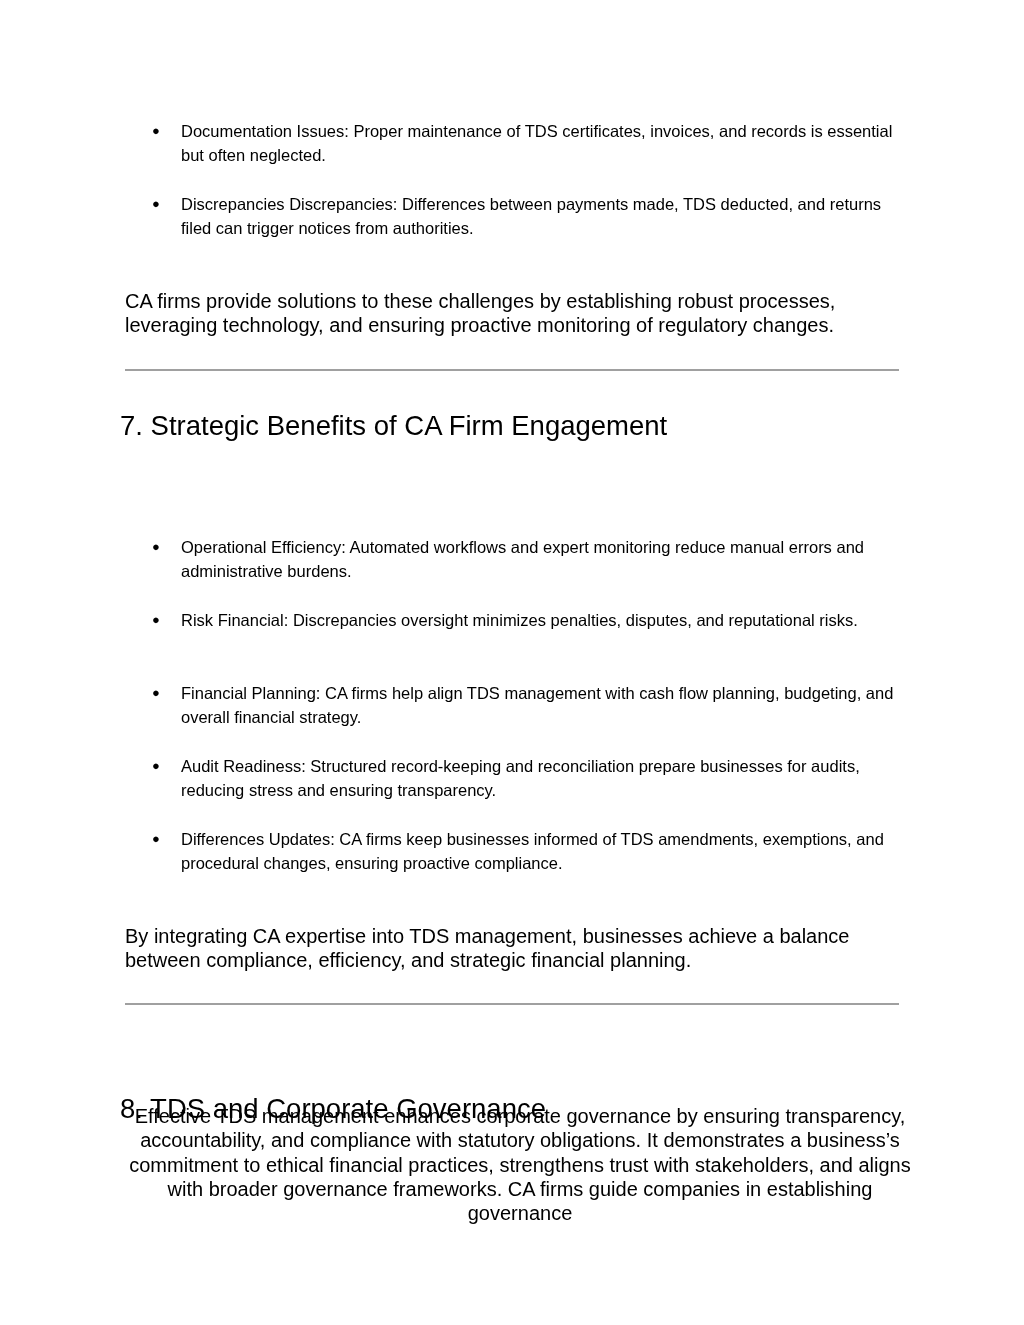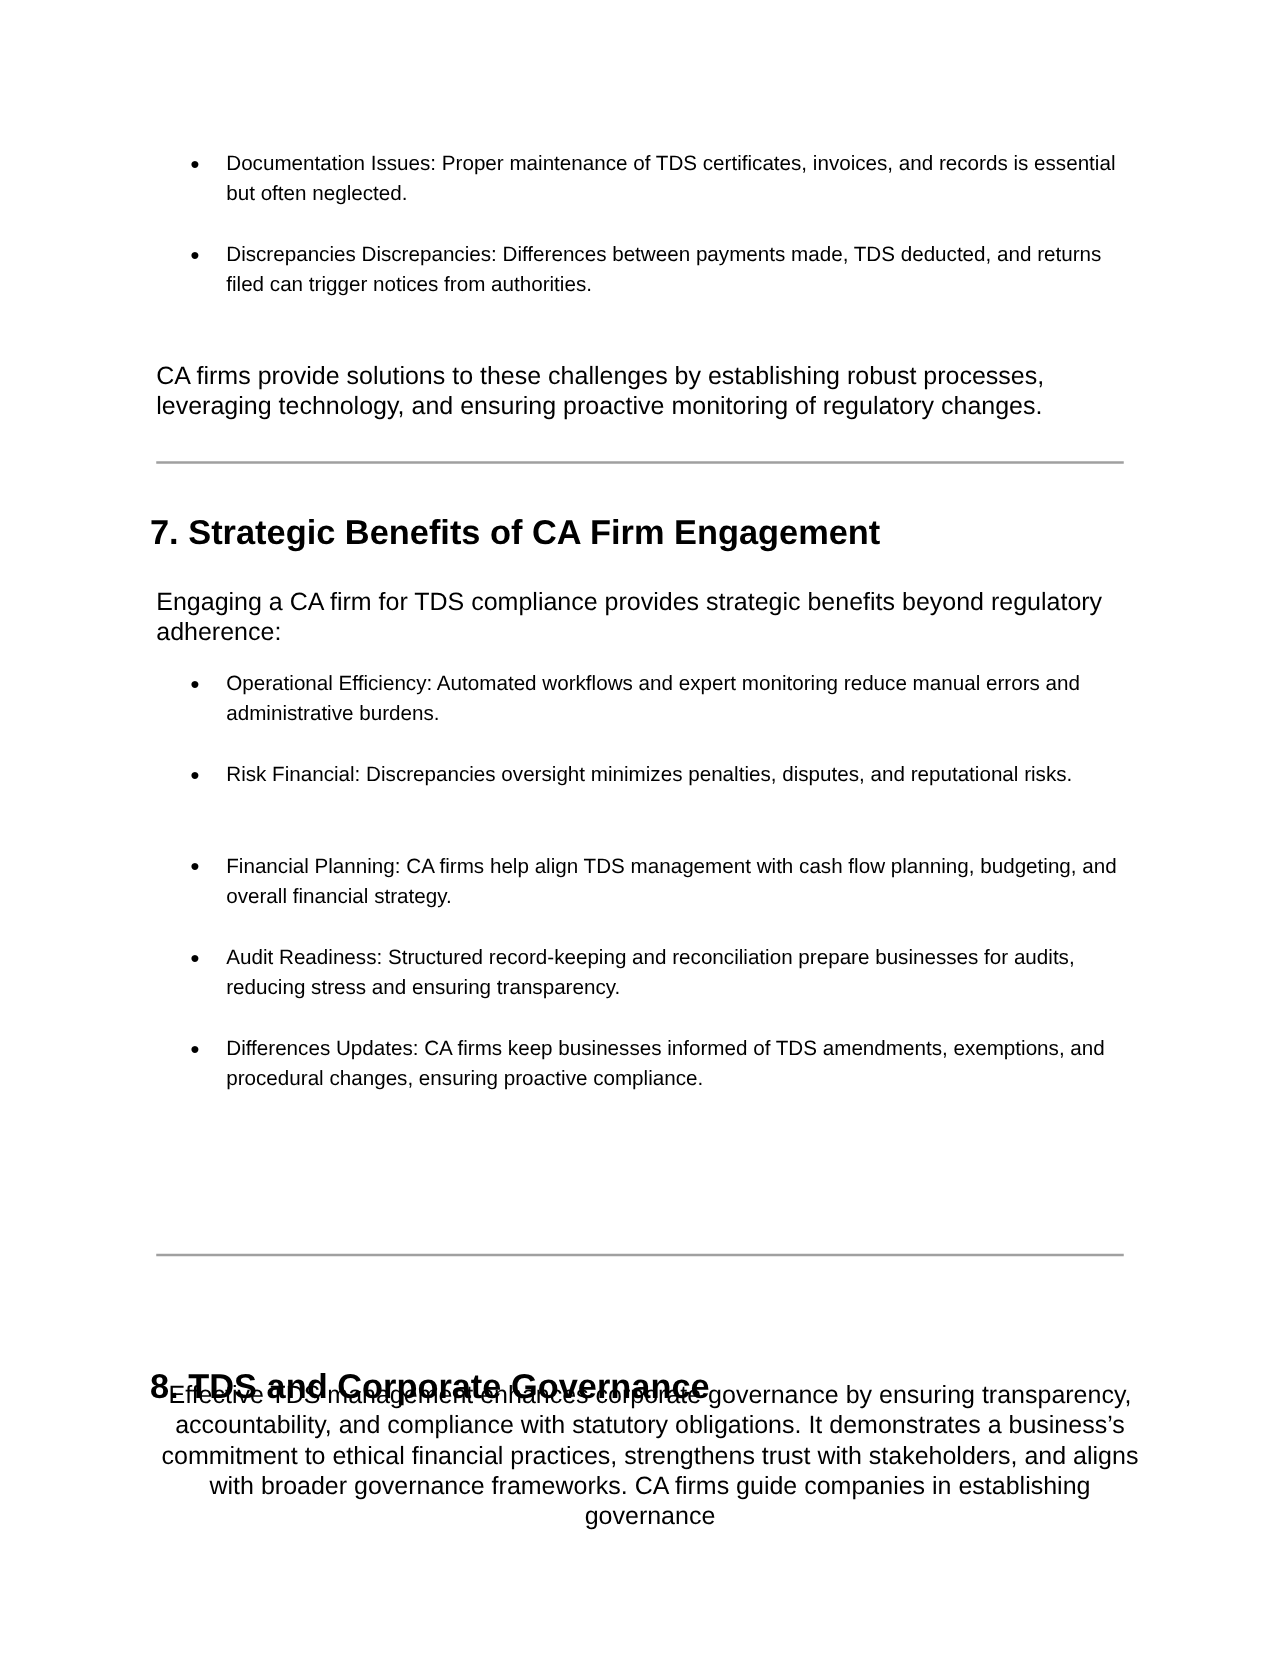--- a/index.html
+++ b/index.html
@@ -65,21 +65,21 @@
       left: 125px;
       width: 774px;
       height: 0;
       border-top: 2px solid #a0a0a0;
     }
     .heading {
       position: absolute;
       left: 120px;
       margin: 0;
       font-size: 27.5px;
-      font-weight: bold;
+      font-weight: normal;
       line-height: 34px;
     }
   </style>
 </head>
 <body>
 
 <div class="page">
 
   <ul class="bullet-list" style="top:119px;">
     <li class="bullet-item" style="top:0px;">
@@ -91,21 +91,20 @@
       <span class="bullet-text"><b>Discrepancies Discrepancies:</b><span> Differences between payments made, TDS deducted, and returns filed can trigger notices from authorities.</span></span>
     </li>
   </ul>
 
   <p class="para" style="top:285px;">CA firms provide solutions to these challenges by establishing robust processes, leveraging technology, and ensuring proactive monitoring of regulatory changes.</p>
 
   <div class="divider" style="top:369px;"></div>
 
   <h2 class="heading" style="top:409px;">7. Strategic Benefits of CA Firm Engagement</h2>
 
-  <p class="para" style="top:466px;">Engaging a CA firm for TDS compliance provides strategic benefits beyond regulatory adherence:</p>
 
   <ul class="bullet-list" style="top:535px;">
     <li class="bullet-item" style="top:0px;">
       <span class="bullet-dot">●</span>
       <span class="bullet-text"><b>Operational Efficiency:</b><span> Automated workflows and expert monitoring reduce manual errors and administrative burdens.</span></span>
     </li>
     <li class="bullet-item" style="top:73px;">
       <span class="bullet-dot">●</span>
       <span class="bullet-text"><b>Risk Financial:</b><span> Discrepancies oversight minimizes penalties, disputes, and reputational risks.</span></span>
     </li>
@@ -116,20 +115,21 @@
     <li class="bullet-item" style="top:219px;">
       <span class="bullet-dot">●</span>
       <span class="bullet-text"><b>Audit Readiness:</b><span> Structured record-keeping and reconciliation prepare businesses for audits, reducing stress and ensuring transparency.</span></span>
     </li>
     <li class="bullet-item" style="top:292px;">
       <span class="bullet-dot">●</span>
       <span class="bullet-text"><b>Differences Updates:</b><span> CA firms keep businesses informed of TDS amendments, exemptions, and procedural changes, ensuring proactive compliance.</span></span>
     </li>
   </ul>
 
+  <p class="para" style="top:920px;">By integrating CA expertise into TDS management, businesses achieve a balance between compliance, efficiency, and strategic financial planning.</p>
 
   <div class="divider" style="top:1003px;"></div>
 
   <h2 class="heading" style="top:1092px;">8. TDS and Corporate Governance</h2>
 
   <p class="para" style="top:1100px;text-align:center;">Effective TDS management enhances corporate governance by ensuring transparency, accountability, and compliance with statutory obligations. It demonstrates a business’s commitment to ethical financial practices, strengthens trust with stakeholders, and aligns with broader governance frameworks. CA firms guide companies in establishing governance</p>
 
 </div>
 
 </body></html>

